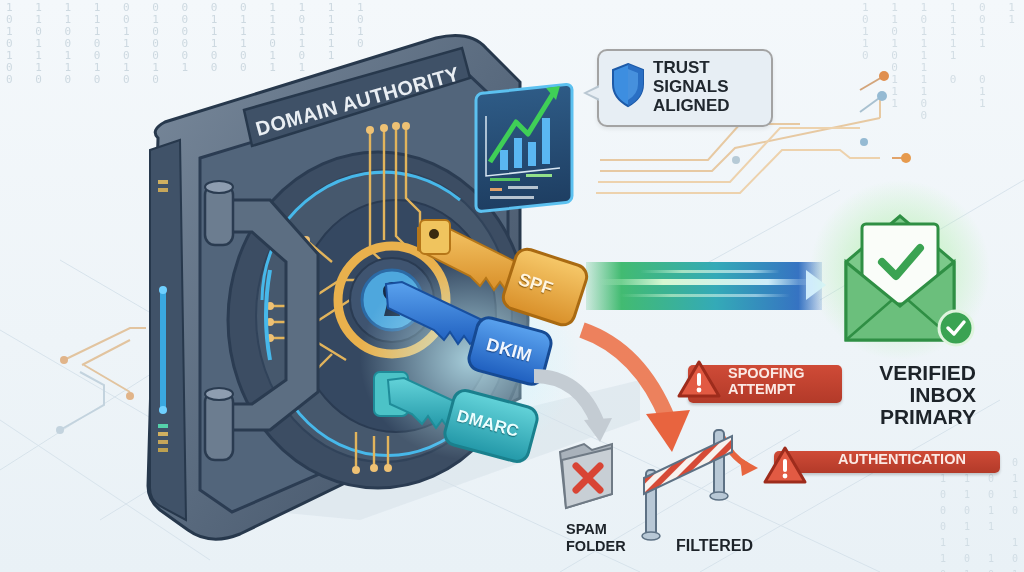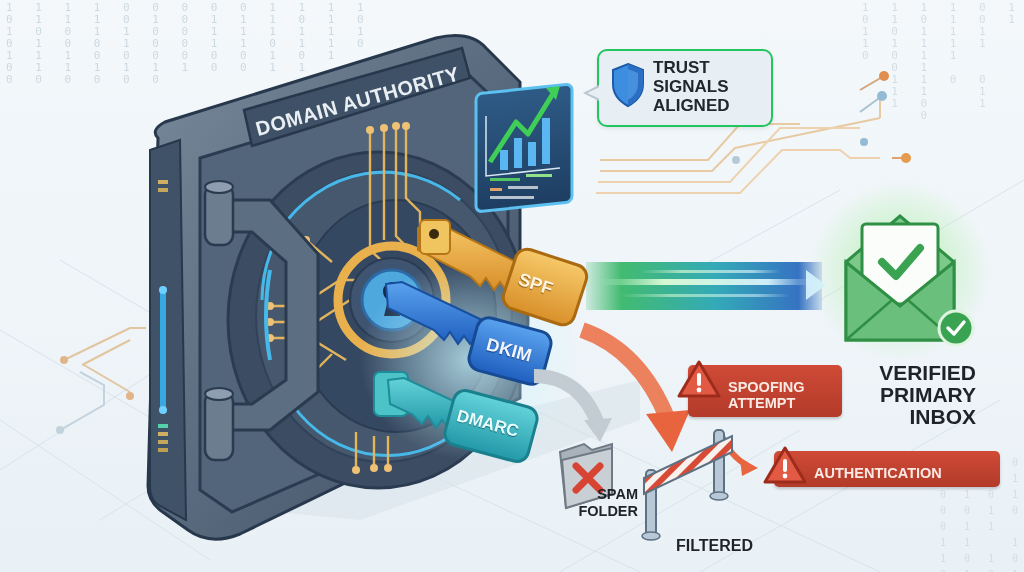--- a/index.html
+++ b/index.html
@@ -8,37 +8,37 @@
        font-family:"Liberation Sans","DejaVu Sans",sans-serif;}
   .layer{position:absolute;left:0;top:0;width:1024px;height:572px;}
   .binary{position:absolute;font-family:"DejaVu Sans Mono","Liberation Mono",monospace;
           font-size:11px;line-height:12px;letter-spacing:8px;color:#b9c9d3;white-space:pre;}
   .binary.tl{left:6px;top:2px;opacity:.65;}
   .binary.tr{left:862px;top:2px;opacity:.55;}
   .binary.br{left:940px;top:455px;opacity:.5;font-size:10px;line-height:16px;letter-spacing:6px;}
   .lbl{position:absolute;font-weight:700;text-transform:uppercase;}
   
   .bubble{position:absolute;left:597px;top:49px;width:172px;height:74px;border-radius:10px;
-          background:#e7eef4;border:2px solid #22c55e;box-shadow:0 2px 4px rgba(0,0,0,.08);}
+          background:#e7eef4;border:2px solid #a3a3a3;box-shadow:0 2px 4px rgba(0,0,0,.08);}
   .bubble:before{content:"";position:absolute;left:-16px;top:34px;border-width:8px 16px 8px 0;
           border-style:solid;border-color:transparent #b9c7d2 transparent transparent;}
   .bubble:after{content:"";position:absolute;left:-12px;top:36px;border-width:6px 13px 6px 0;
           border-style:solid;border-color:transparent #e7eef4 transparent transparent;}
   .bubble .txt{position:absolute;left:54px;top:7px;font-size:17px;line-height:19px;font-weight:700;color:#20272e;}
   .bubble .shield{position:absolute;left:12px;top:11px;}
   
   .warn{position:absolute;background:linear-gradient(180deg,#cf4b37,#b33a29);border-radius:5px;
-        color:#fbe9e4;font-weight:700;font-size:14.5px;line-height:16px;padding:14px 10px 6px 40px;
+        color:#fbe9e4;font-weight:700;font-size:14.5px;line-height:16px;padding:0 10px 6px 40px;
         box-shadow:0 2px 3px rgba(0,0,0,.2);}
   .warn .tri{position:absolute;left:-12px;top:-6px;}
   .warn.spoof{left:688px;top:365px;width:104px;}
-  .warn.auth{left:774px;top:451px;width:176px;}
+  .warn.auth{left:774px;top:451px;width:176px;text-align:center;}
   .verified{position:absolute;left:848px;top:362px;width:128px;text-align:right;
             font-size:21px;line-height:22px;font-weight:700;color:#1d2329;}
-  .spam{position:absolute;left:566px;top:486px;width:72px;text-align:right;font-size:14.5px;line-height:17px;font-weight:700;color:#1d2329;}
+  .spam{position:absolute;left:566px;top:521px;width:72px;text-align:left;font-size:14.5px;line-height:17px;font-weight:700;color:#1d2329;}
   .filtered{position:absolute;left:676px;top:510px;font-size:16px;font-weight:700;color:#1d2329;margin-top:27px;}
 </style>
 </head>
 <body>
 
 <div class="binary tl">1 1 1 1 0 0 0 0 0 1 1 1 1
 0 1 1 1 0 1 0 1 1 1 0 1 0
 1 0 0 1 1 0 0 1 1 1 1 1 1
 0 1 0 0 1 0 0 1 1 0 1 1 0
 1 1 1 0 0 0 0 0 0 1 0 1
@@ -324,21 +324,21 @@
   <svg class="tri" width="46" height="40" viewBox="0 0 46 40">
     <path d="M23 3 L43 37 L3 37 Z" fill="#e25a43" stroke="#9e2c1c" stroke-width="3" stroke-linejoin="round"></path>
     <rect x="21" y="14" width="4" height="13" rx="2" fill="#fff"></rect>
       <circle cx="23" cy="31" r="2.4" fill="#fff"></circle>
   </svg>
   <div style="text-transform:uppercase">Authentication</div>
 </div>
 
 <div class="verified">
   <div style="text-transform:uppercase">Verified</div>
+  <div style="text-transform:uppercase">Inbox</div>
   <div style="text-transform:uppercase">Primary</div>
-  <div style="text-transform:uppercase">Inbox</div>
 </div>
 
 <div class="spam">
   <div style="text-transform:uppercase">Spam</div>
   <div style="text-transform:uppercase">Folder</div>
 </div>
 <div class="filtered" style="text-transform:uppercase">Filtered</div>
 
 </body></html>

